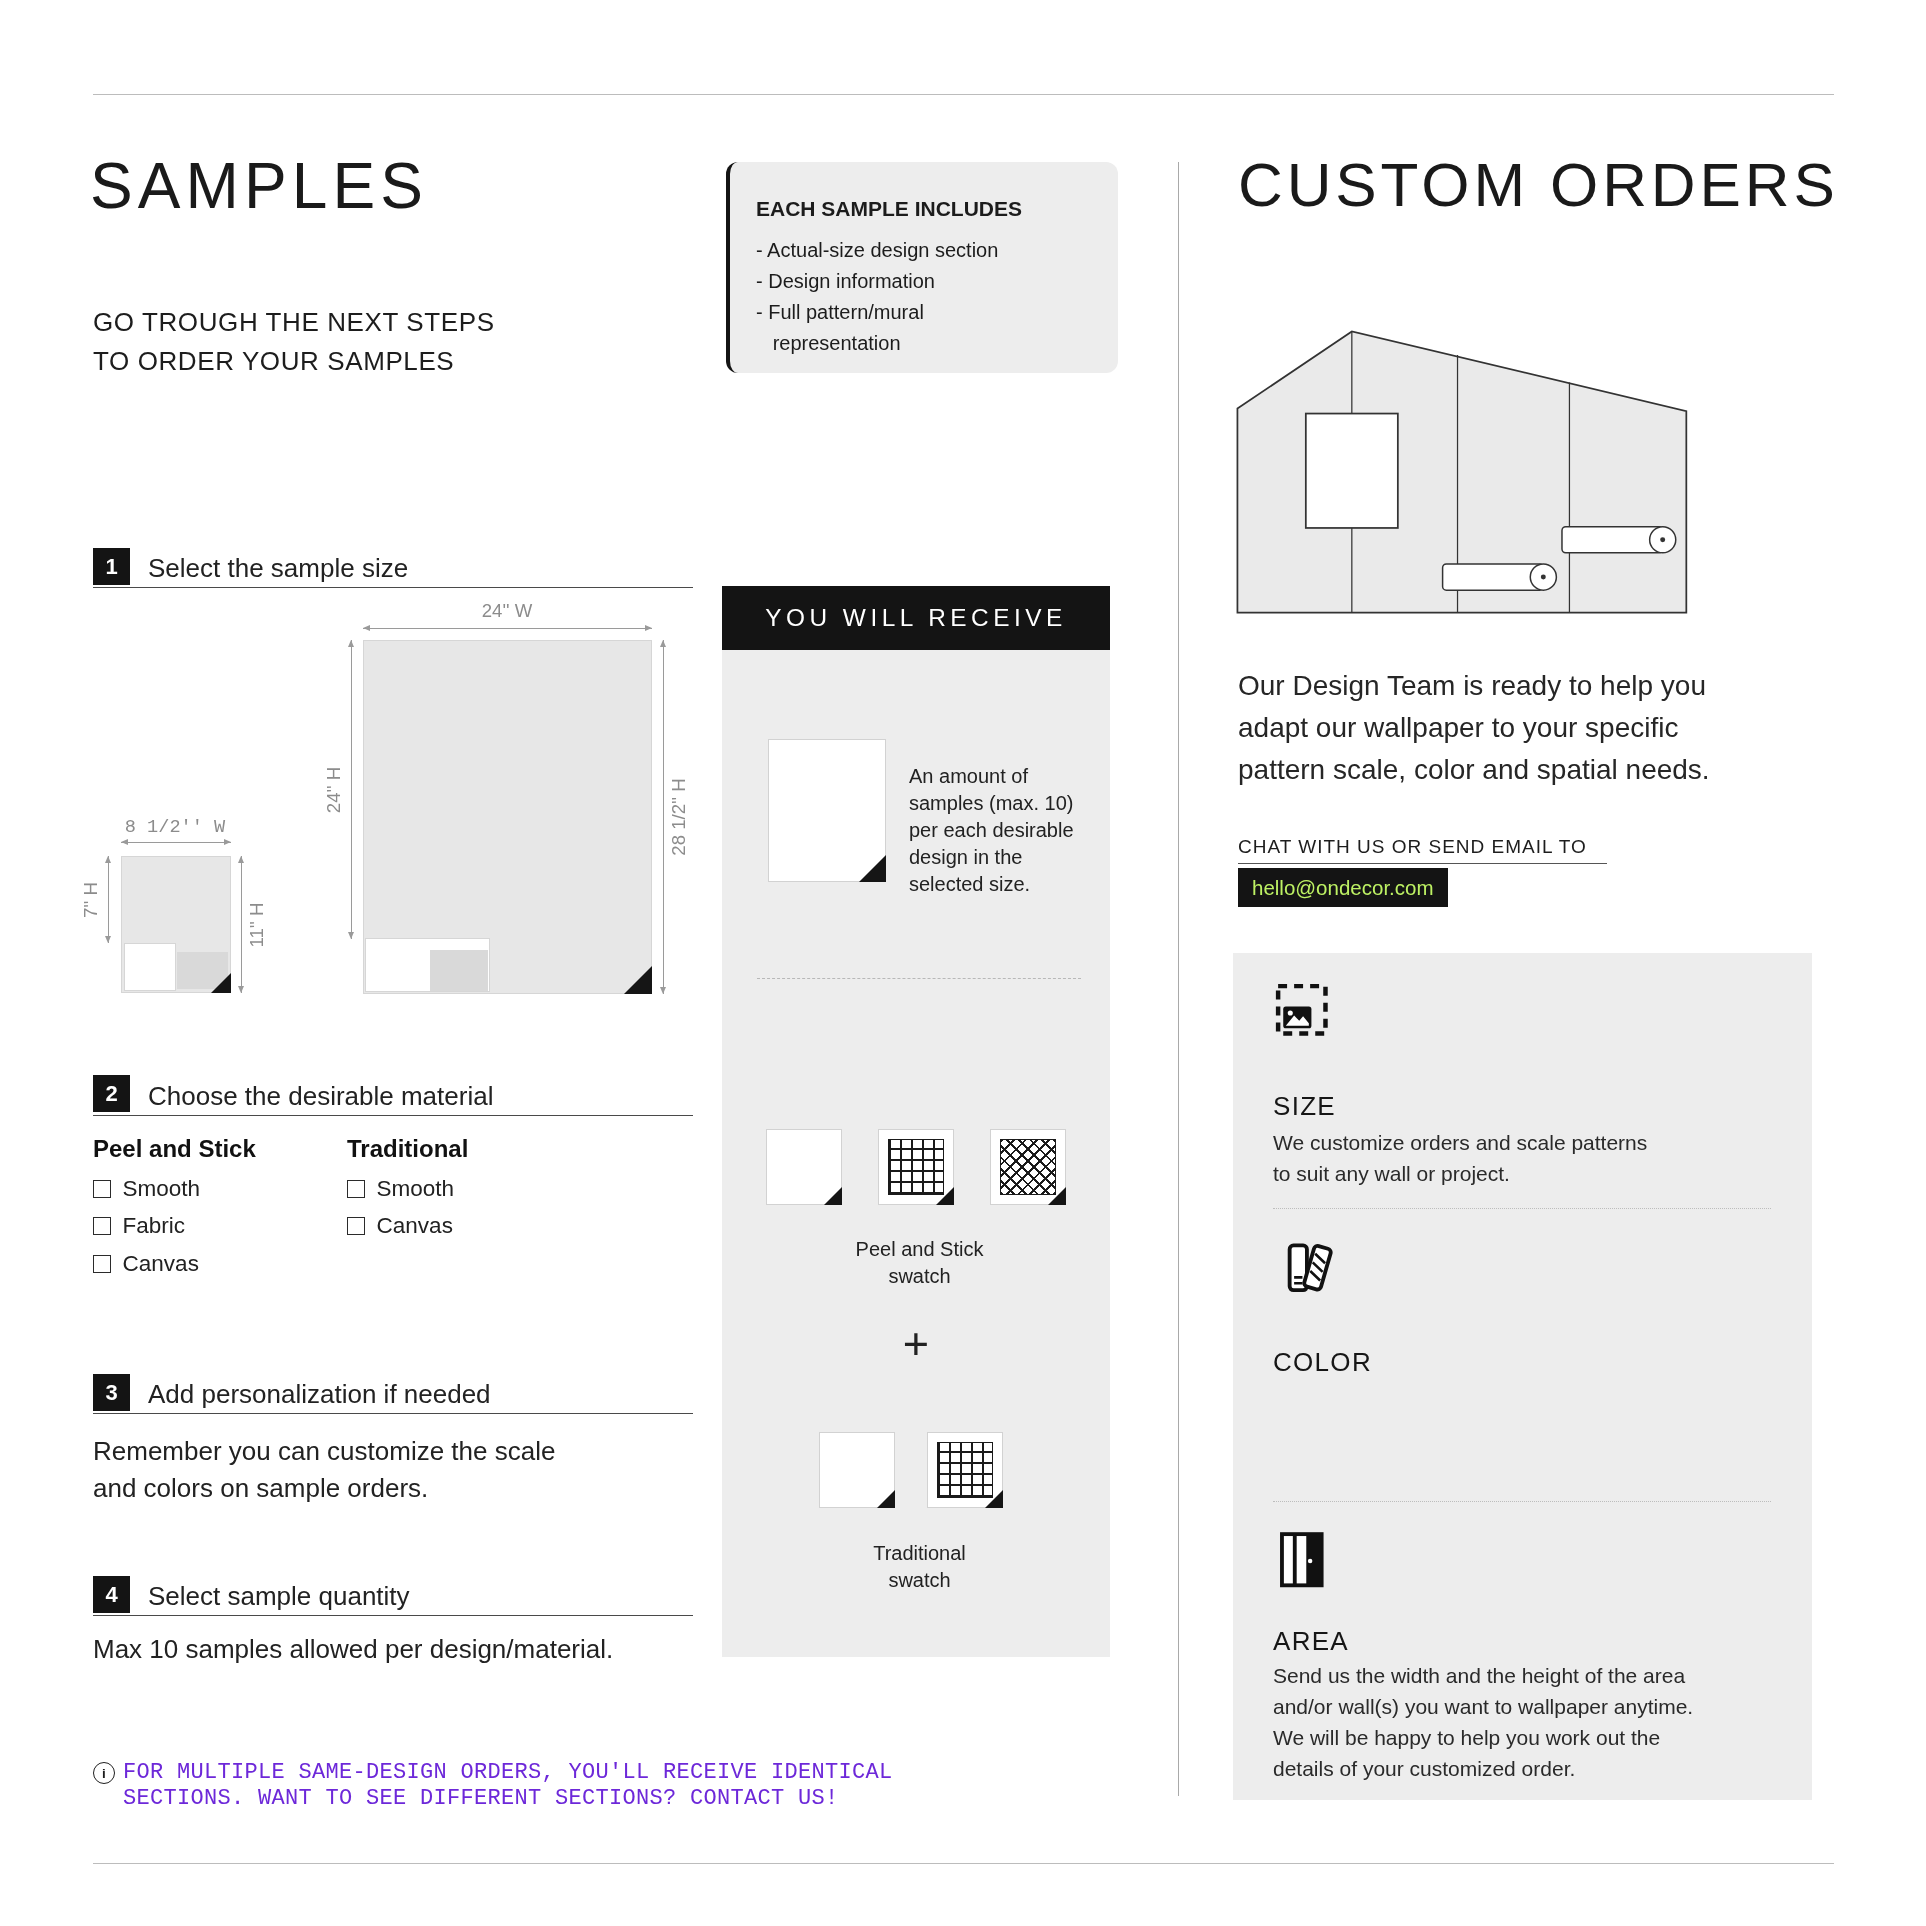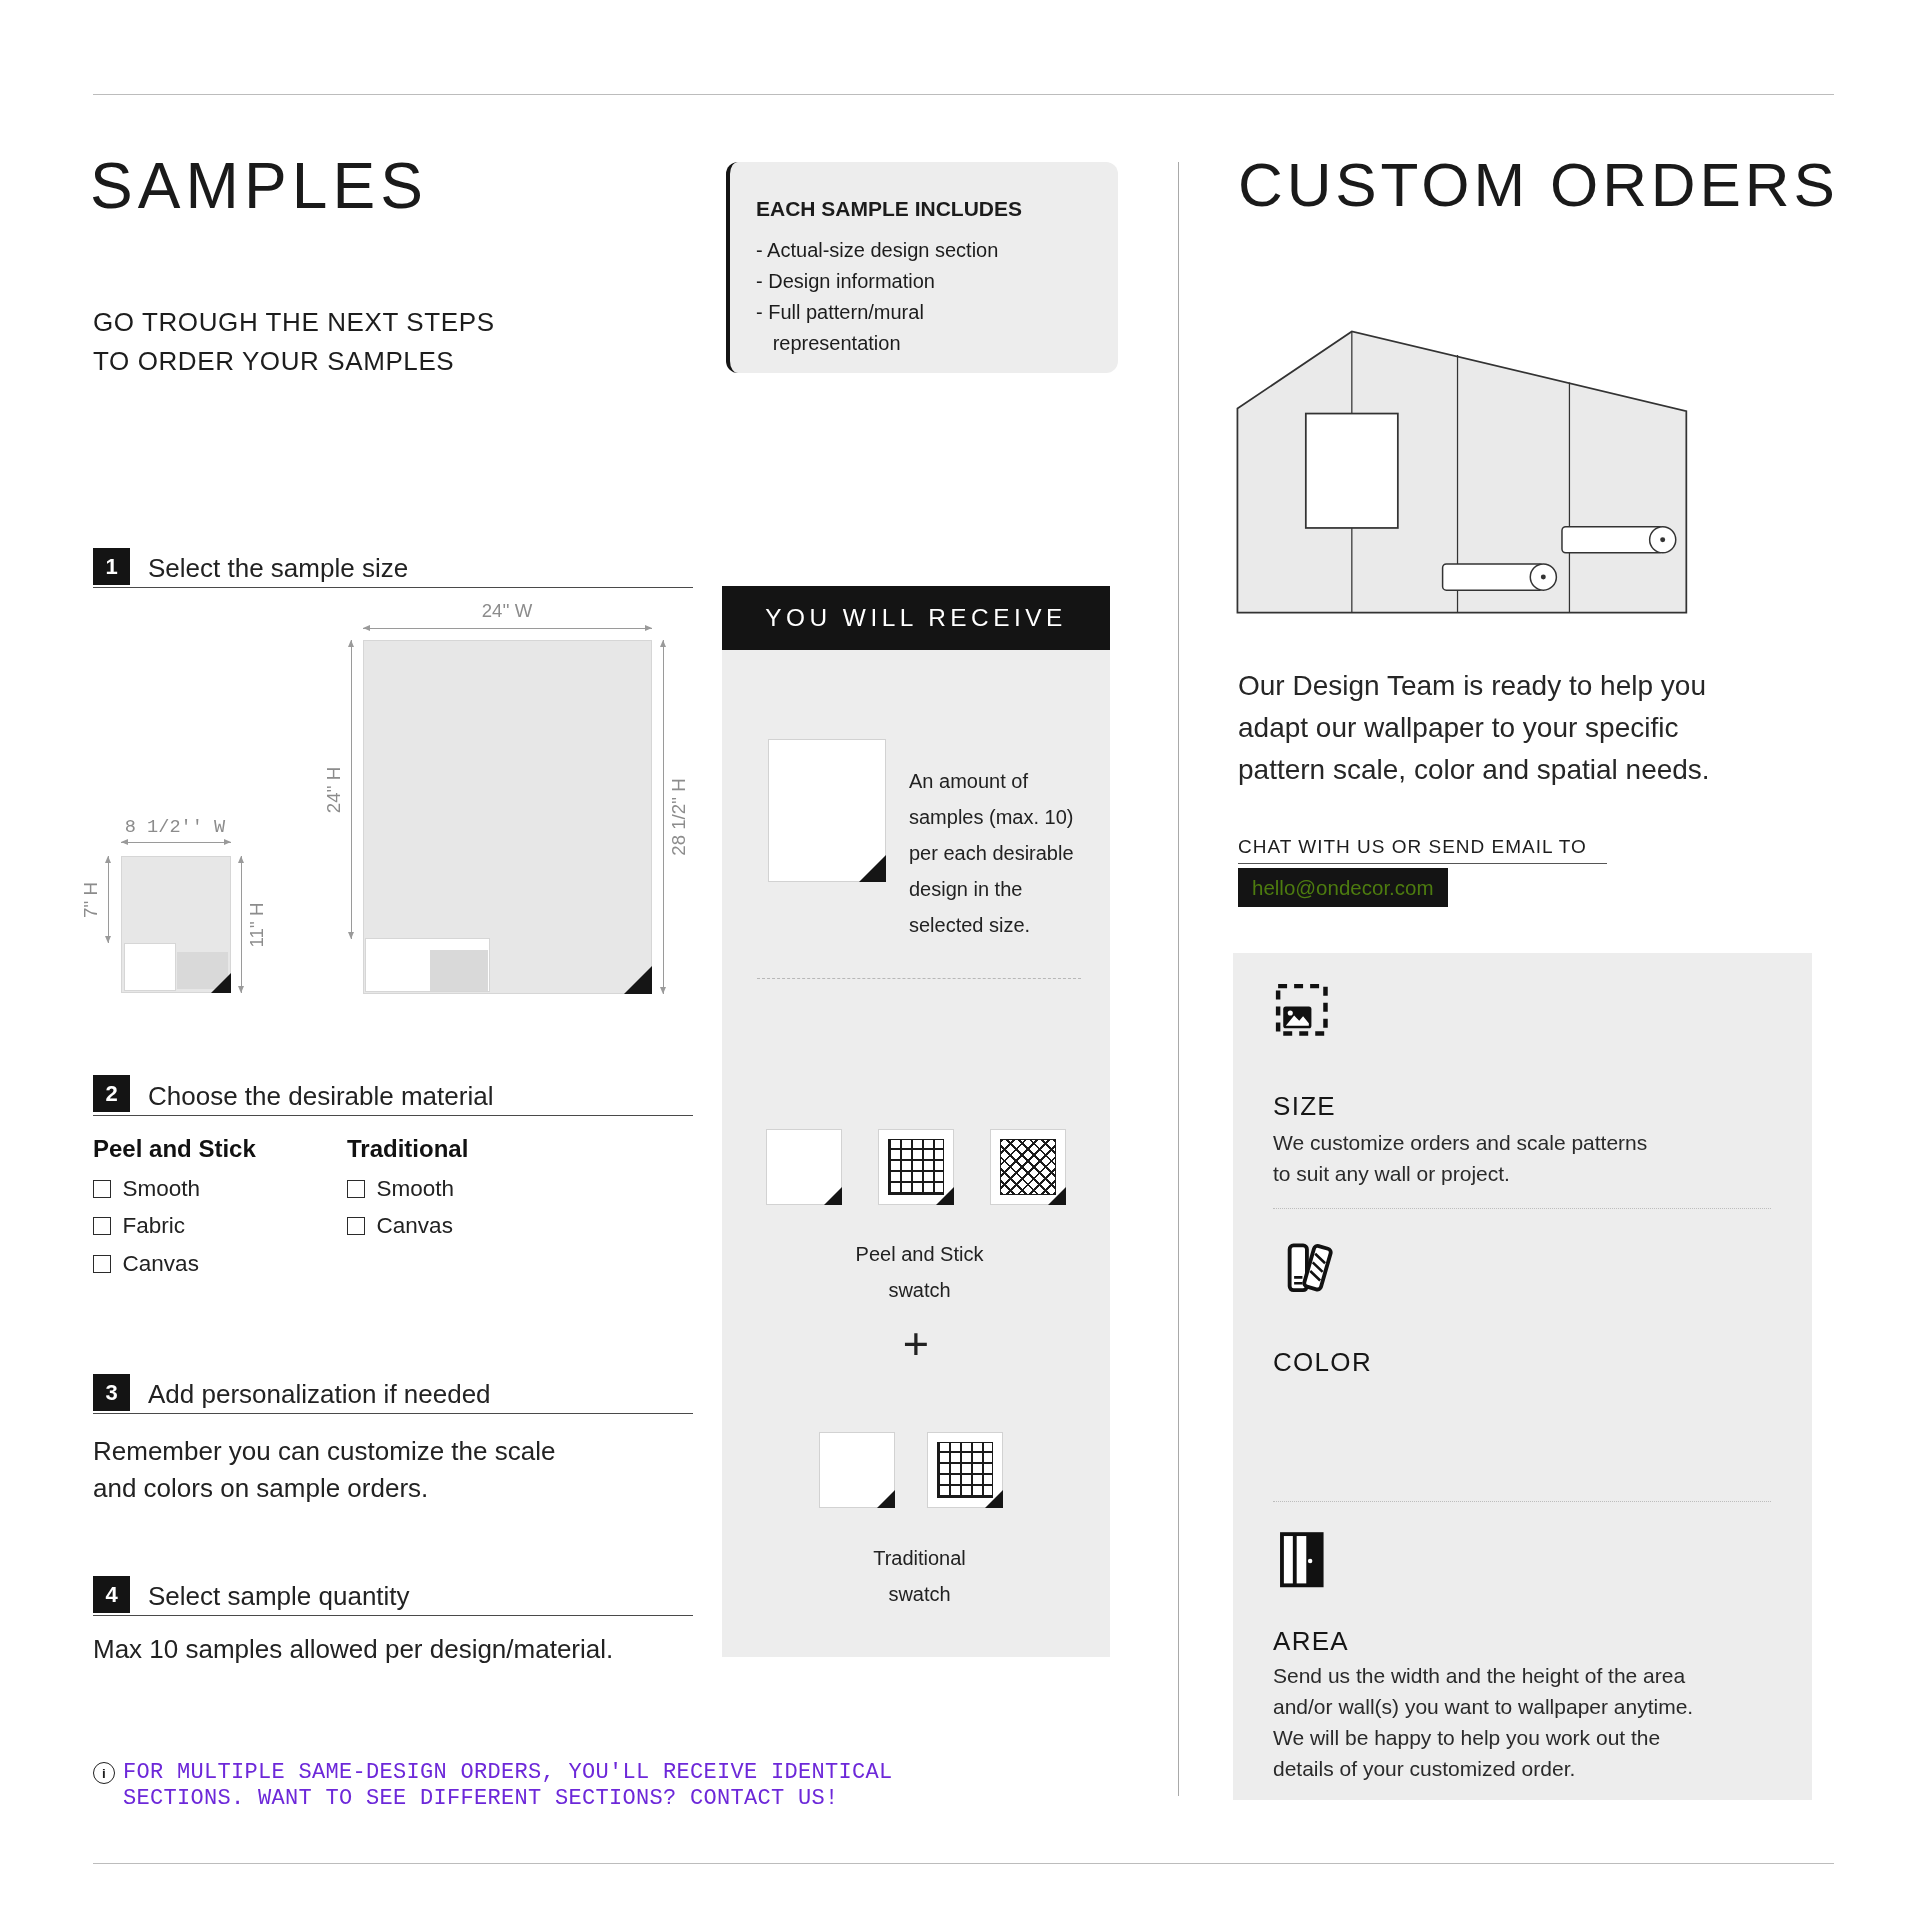--- a/index.html
+++ b/index.html
@@ -54,29 +54,29 @@
   
   .mid-panel{position:absolute;background:#ededed;}
   .mid-header{position:absolute;left:0;top:0;width:100%;height:64px;background:#141414;color:#fff;
               display:flex;align-items:center;justify-content:center;font-size:24.4px;letter-spacing:4.5px;}
   .sheet-icon{position:absolute;background:#fff;border:1.3px solid #d2d2d2;box-sizing:border-box;}
   .pattern-inner{position:absolute;left:9px;top:9px;right:9px;bottom:9px;border:1.9px solid #1a1a1a;box-sizing:border-box;}
   .grid-pat{background-image:repeating-linear-gradient(0deg,#1a1a1a 0 1.9px,transparent 1.9px 11px),
             repeating-linear-gradient(90deg,#1a1a1a 0 1.9px,transparent 1.9px 11px);}
   .cross-pat{background-image:repeating-linear-gradient(45deg,#1a1a1a 0 1.9px,transparent 1.9px 8.3px),
              repeating-linear-gradient(-45deg,#1a1a1a 0 1.9px,transparent 1.9px 8.3px);}
-  .mid-text{position:absolute;font-size:20px;line-height:36px;color:#222;}
+  .mid-text{position:absolute;font-size:20px;line-height:27px;color:#222;}
   .mid-center{text-align:center;}
   .dash-div{position:absolute;border-top:1.3px dashed #b8b8b8;}
   .plus{position:absolute;width:100%;text-align:center;font-size:45px;font-weight:400;color:#222;}
 
   
   .intro{font-size:28px;line-height:42px;color:#262626;}
   .contact-label{font-size:19px;letter-spacing:1px;color:#1d1d1d;}
-  .email-badge{position:absolute;background:#141414;color:#4d7c0f;font-size:20.5px;padding:7.7px 14px;}
+  .email-badge{position:absolute;background:#141414;color:#bef264;font-size:20.5px;padding:7.7px 14px;}
   .features-panel{position:absolute;background:#ededed;}
   .feat-title{position:absolute;font-size:26px;letter-spacing:1.3px;color:#161616;}
   .feat-text{position:absolute;font-size:21px;line-height:31px;color:#2a2a2a;}
   .dot-div{position:absolute;border-top:1.9px dotted #bdbdbd;}
 </style>
 </head>
 <body>
 
 <div class="page">
 

